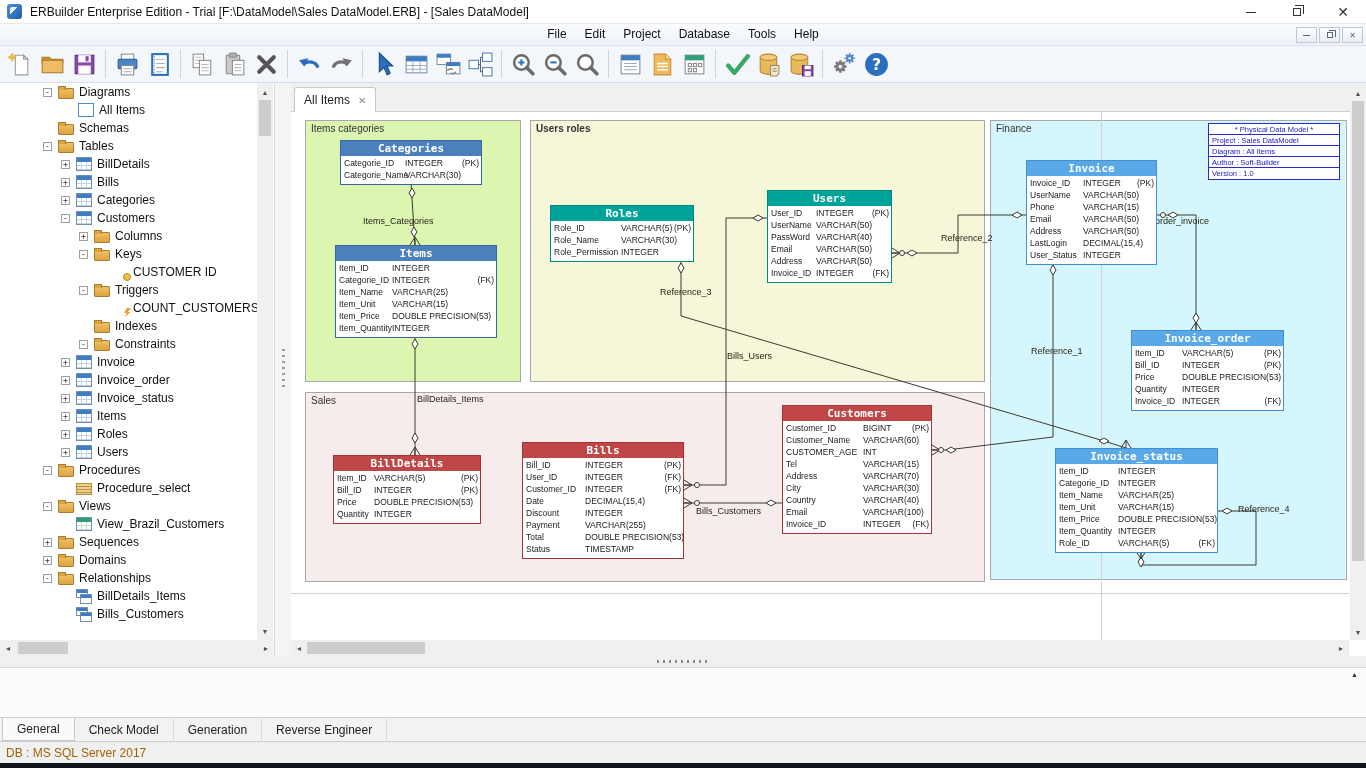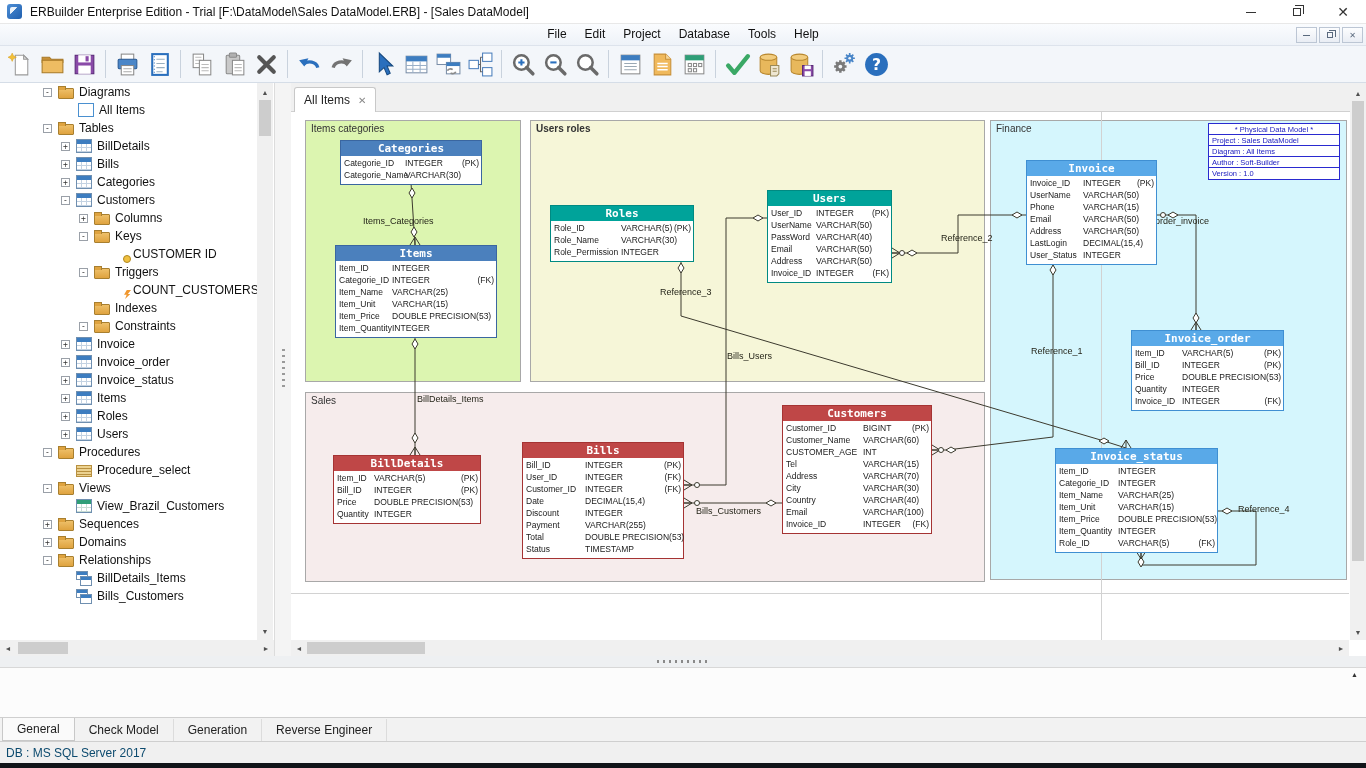--- a/index.html
+++ b/index.html
@@ -123,21 +123,21 @@
     background:repeating-linear-gradient(to right,#8a8a8a 0 2px,rgba(0,0,0,0) 2px 6px); }
   .logpanel { position:absolute; left:0; top:667px; width:1366px; height:50px; background:#fcfcfc;
     border-top:1px solid #d8d8d8; }
   .log-collapse { position:absolute; right:8px; top:3px; font-size:7px; color:#333; }
   .btabs { position:absolute; left:0; top:717px; width:1366px; height:24px; background:#f2f2f2;
     border-top:1px solid #cfcfcf; display:flex; align-items:flex-end; }
   .btab { font-size:12px; color:#222; padding:4px 14px; border-right:1px solid #dcdcdc; }
   .btab.active { background:#fafafa; border:1px solid #c8c8c8; border-top:0; margin-left:2px; }
   .statusbar { position:absolute; left:0; top:741px; width:1366px; height:22px; background:#f0f0f0;
     border-top:1px solid #cfcfcf; display:flex; align-items:center; }
-  .status-text { font-size:12px; color:#0c4a6e; margin-left:6px; }
+  .status-text { font-size:12px; color:#a16207; margin-left:6px; }
   .darkstrip { position:absolute; left:0; top:763px; width:1366px; height:5px; background:#101418; }
 </style>
 </head>
 <body>
 
 <div class="titlebar">
   <span class="app-icon"></span>
   <span class="title-text">ERBuilder Enterprise Edition  - Trial [F:\DataModel\Sales DataModel.ERB] - [Sales DataModel]</span>
   <span class="win-btns">
     <span class="wbtn">
@@ -372,20 +372,26 @@
       <span style="flex: 0 0 43px;"></span>
       <span class="exp">-</span>
       <span class="ti ti-folder"></span>
       <span>Diagrams</span>
     </div>
     <div class="trow">
       <span style="flex: 0 0 61px;"></span>
       <span class="exp none"></span>
       <span class="ti ti-diagram"></span>
       <span>All Items</span>
+    </div>
+    <div class="trow">
+      <span style="flex: 0 0 43px;"></span>
+      <span class="exp none"></span>
+      <span class="ti ti-folder"></span>
+      <span>Schemas</span>
     </div>
     <div class="trow">
       <span style="flex: 0 0 43px;"></span>
       <span class="exp">-</span>
       <span class="ti ti-folder"></span>
       <span>Tables</span>
     </div>
     <div class="trow">
       <span style="flex: 0 0 61px;"></span>
       <span class="exp">+</span>

